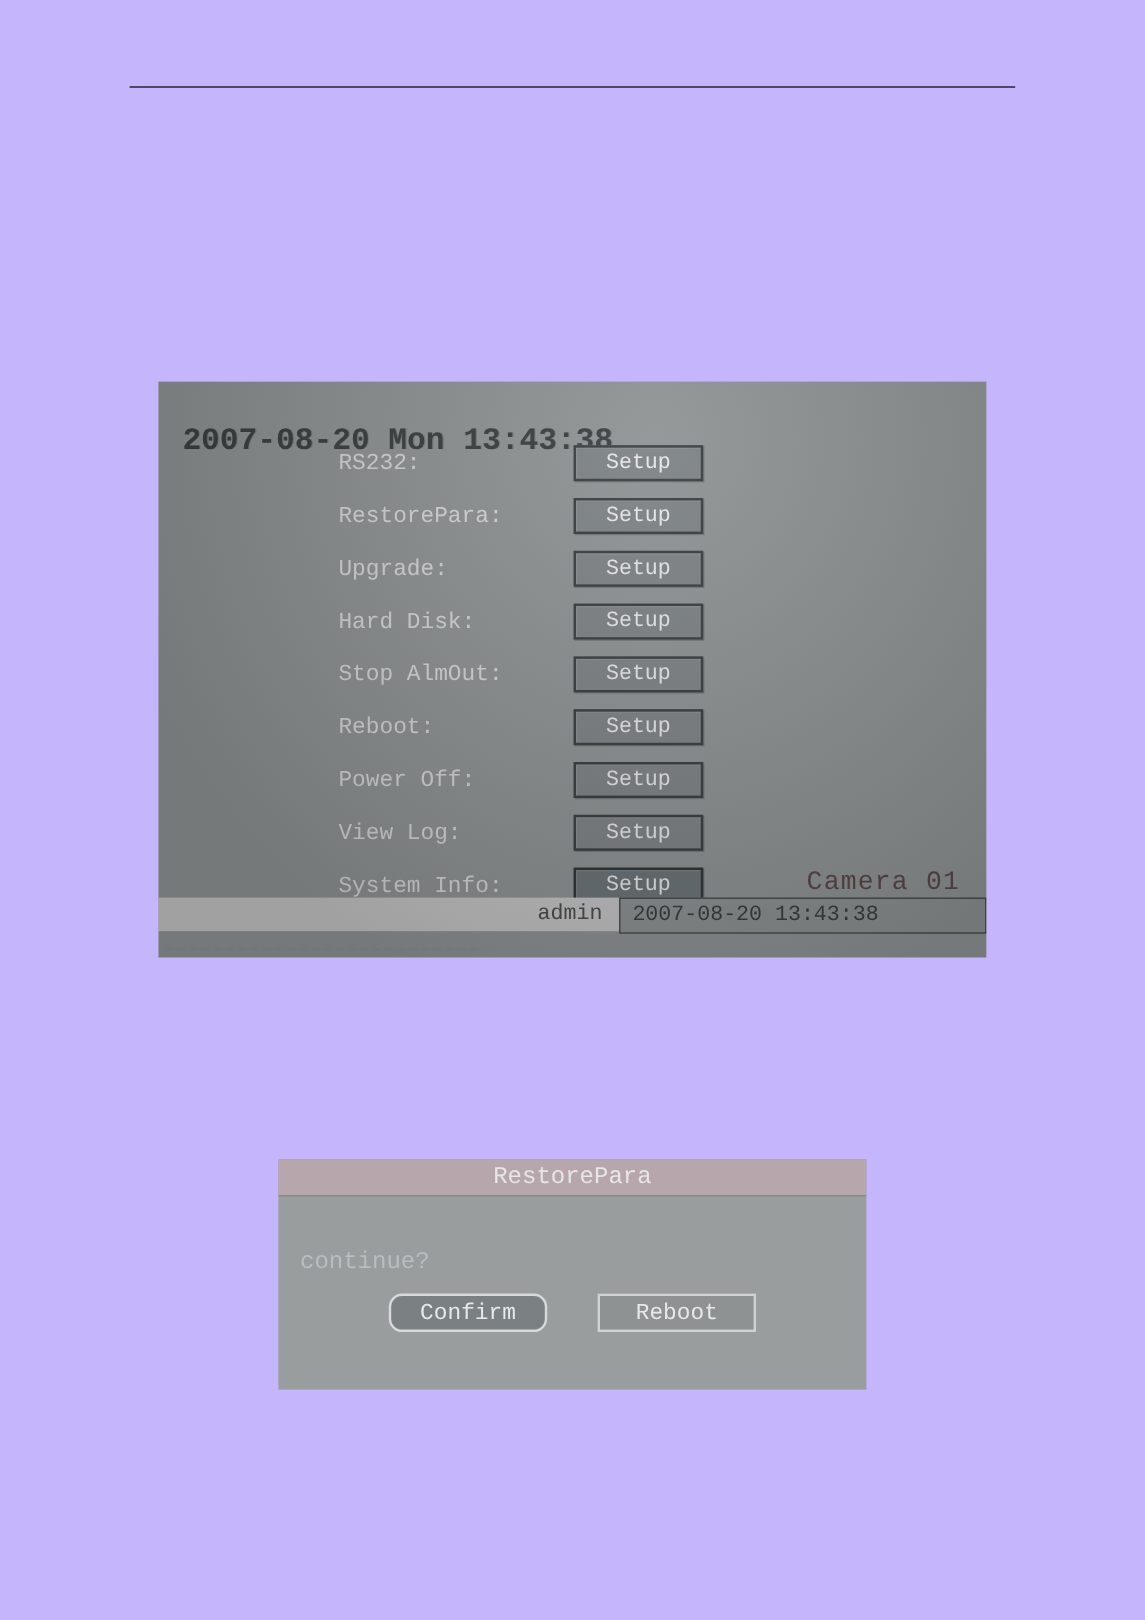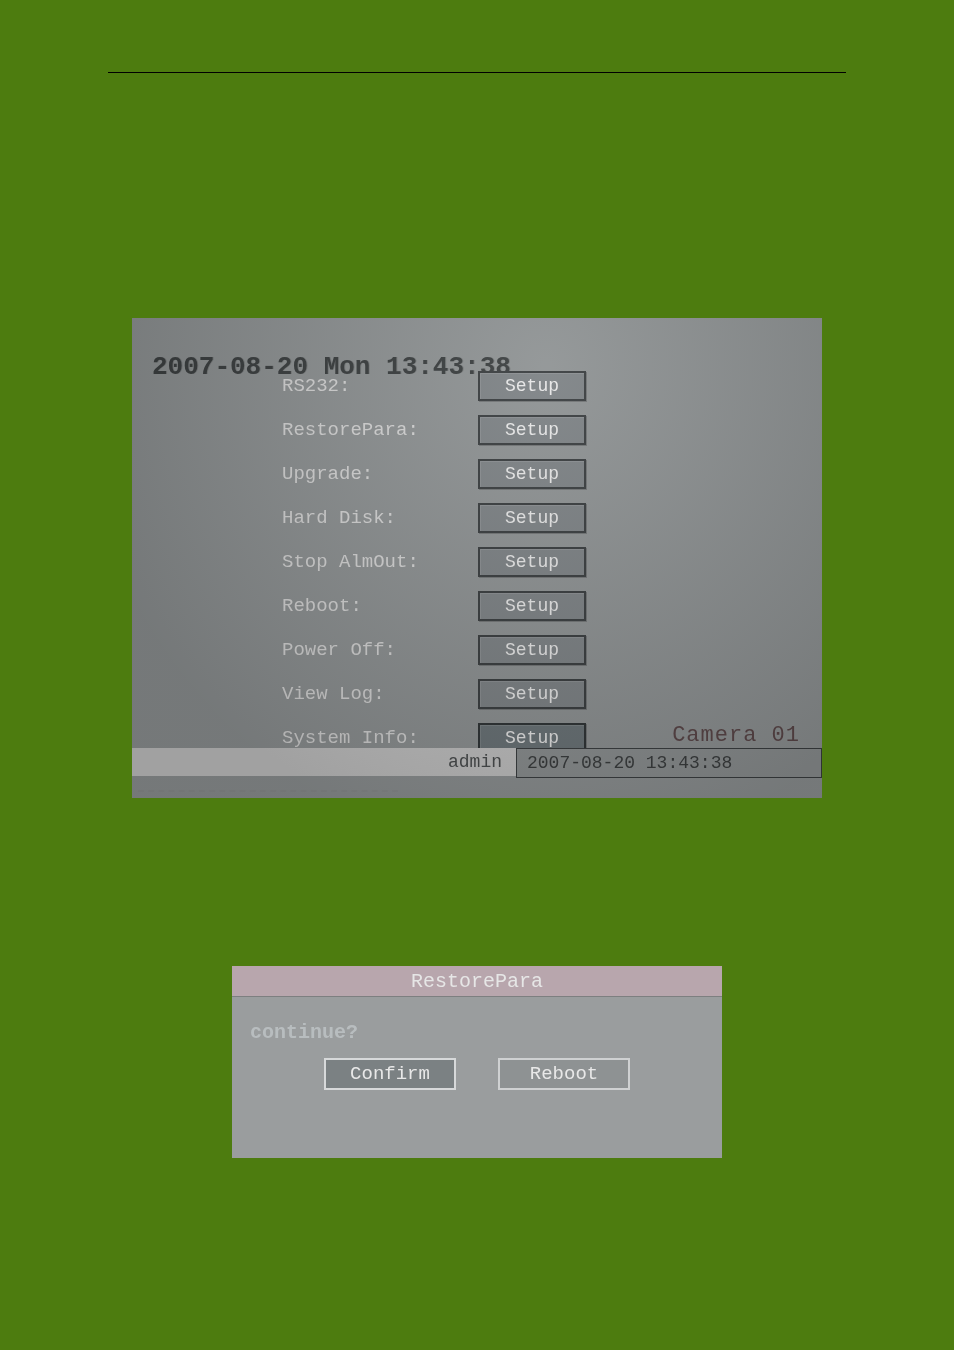--- a/index.html
+++ b/index.html
@@ -6,21 +6,21 @@
     margin: 0;
     padding: 0;
     width: 954px;
     background: #ffffff;
     font-family: "Times New Roman", serif;
   }
   .page {
     width: 954px;
     height: 1350px;
     position: relative;
-    background: #4d7c0f;
+    background: #c4b5fd;
   }
   .hr-top {
     position: absolute;
     top: 72px;
     left: 108px;
     right: 108px;
     border-top: 1px solid #000;
   }
   .screenshot1 {
     position: absolute;
@@ -149,22 +149,21 @@
     font-size: 20px;
     border-bottom: 1px solid #7d7f80;
   }
   .dlg-body {
     padding: 12px 18px;
     color: #e2e2e2;
     font-size: 20px;
   }
   .dlg-body .line2 {
     color: #b8bdbf;
-    margin-top: 12px;
-    font-weight: bold;
+    margin-top: 32px;
   }
   .dlg-buttons {
     display: flex;
     gap: 42px;
     justify-content: center;
     margin-top: 14px;
   }
   .dlg-btn {
     width: 128px;
     height: 28px;
@@ -172,20 +171,21 @@
     background: #8e9293;
     display: flex;
     align-items: center;
     justify-content: center;
     color: #e8e8e8;
     font-size: 19px;
   }
   .dlg-btn.confirm {
     background: #7b8183;
     border-color: #d7d9da;
+    border-radius: 11px;
   }
 </style>
 </head>
 <body>
 
 <div class="page">
   <div class="hr-top"></div>
 
   <div class="screenshot1">
     <div class="timestamp-bg">2007-08-20 Mon 13:43:38</div>

